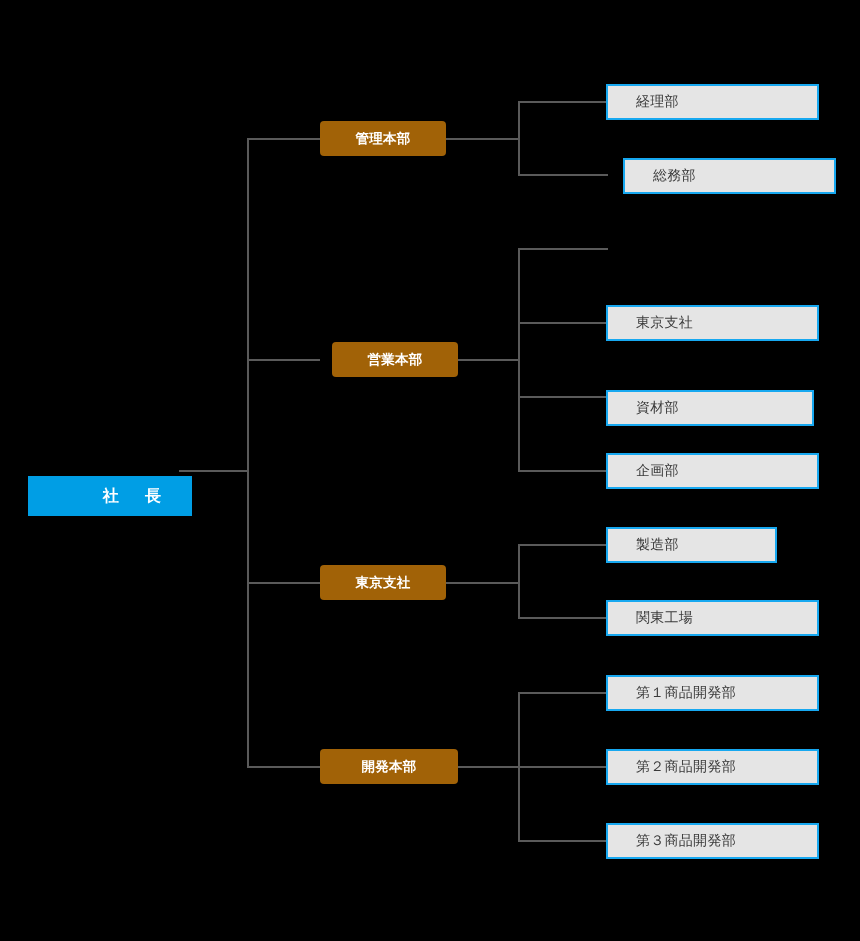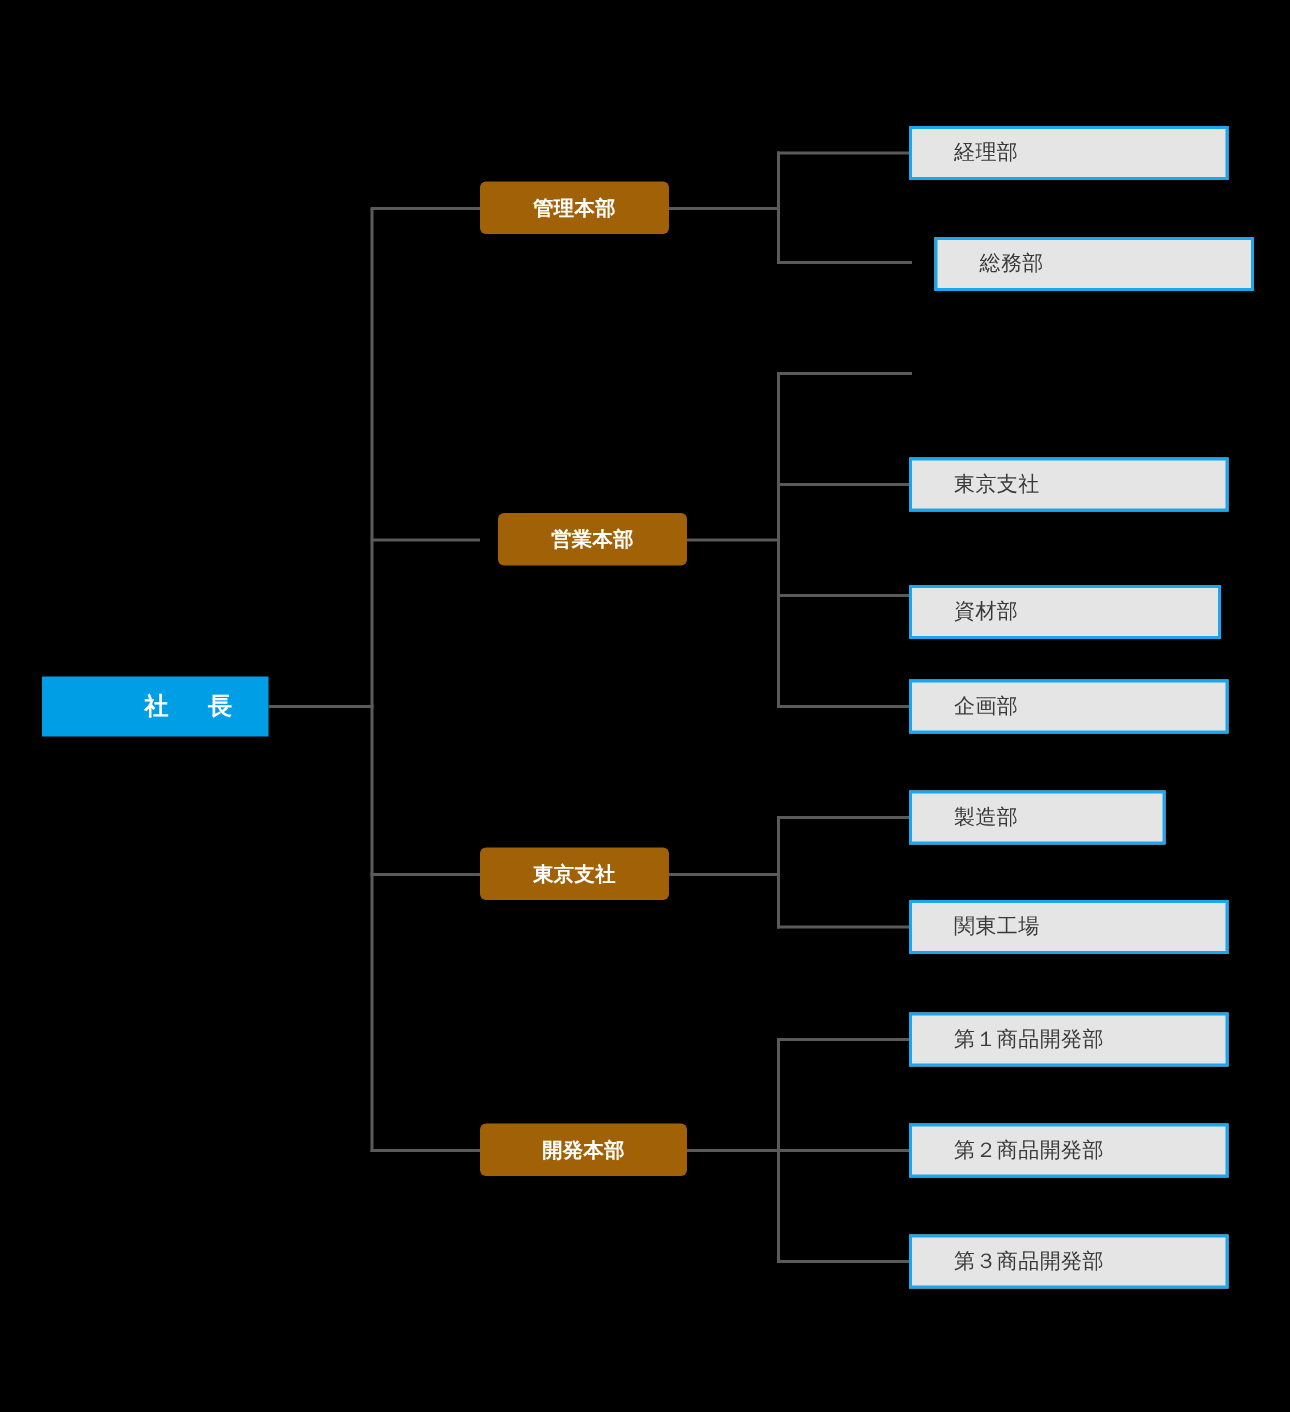--- a/index.html
+++ b/index.html
@@ -100,21 +100,21 @@
   <div class="line v" style="left:518px; top:544px; height:75px;"></div>
   <div class="line h" style="left:518px; top:544px; width:90px;"></div>
   <div class="line h" style="left:518px; top:617px; width:90px;"></div>
 
   <div class="line h" style="left:446px; top:766px; width:74px;"></div>
   <div class="line v" style="left:518px; top:692px; height:149px;"></div>
   <div class="line h" style="left:518px; top:692px; width:90px;"></div>
   <div class="line h" style="left:518px; top:766px; width:90px;"></div>
   <div class="line h" style="left:518px; top:840px; width:90px;"></div>
 
-  <div class="node lv1" style="left:28px; top:451px; width:151px; height:40px;padding-left:44px;">社　長</div>
+  <div class="node lv1" style="left:28px; top:476px; width:164px; height:40px;padding-left:44px;">社　長</div>
 
   <div class="node lv2" style="left:320px; top:121px; width:126px; height:35px;">管理本部</div>
   <div class="node lv2" style="left:332px; top:342px; width:126px; height:35px;">営業本部</div>
   <div class="node lv2" style="left:320px; top:565px; width:126px; height:35px;">東京支社</div>
   <div class="node lv2" style="left:320px; top:749px; width:138px; height:35px;">開発本部</div>
 
   <div class="node lv3" style="left:606px; top:84px; width:213px; height:36px;">経理部</div>
   <div class="node lv3" style="left:606px; top:158px; width:213px; height:36px;margin-left:17px;">総務部</div>
 
   <div class="node lv3" style="left:606px; top:305px; width:213px; height:36px;">東京支社</div>

